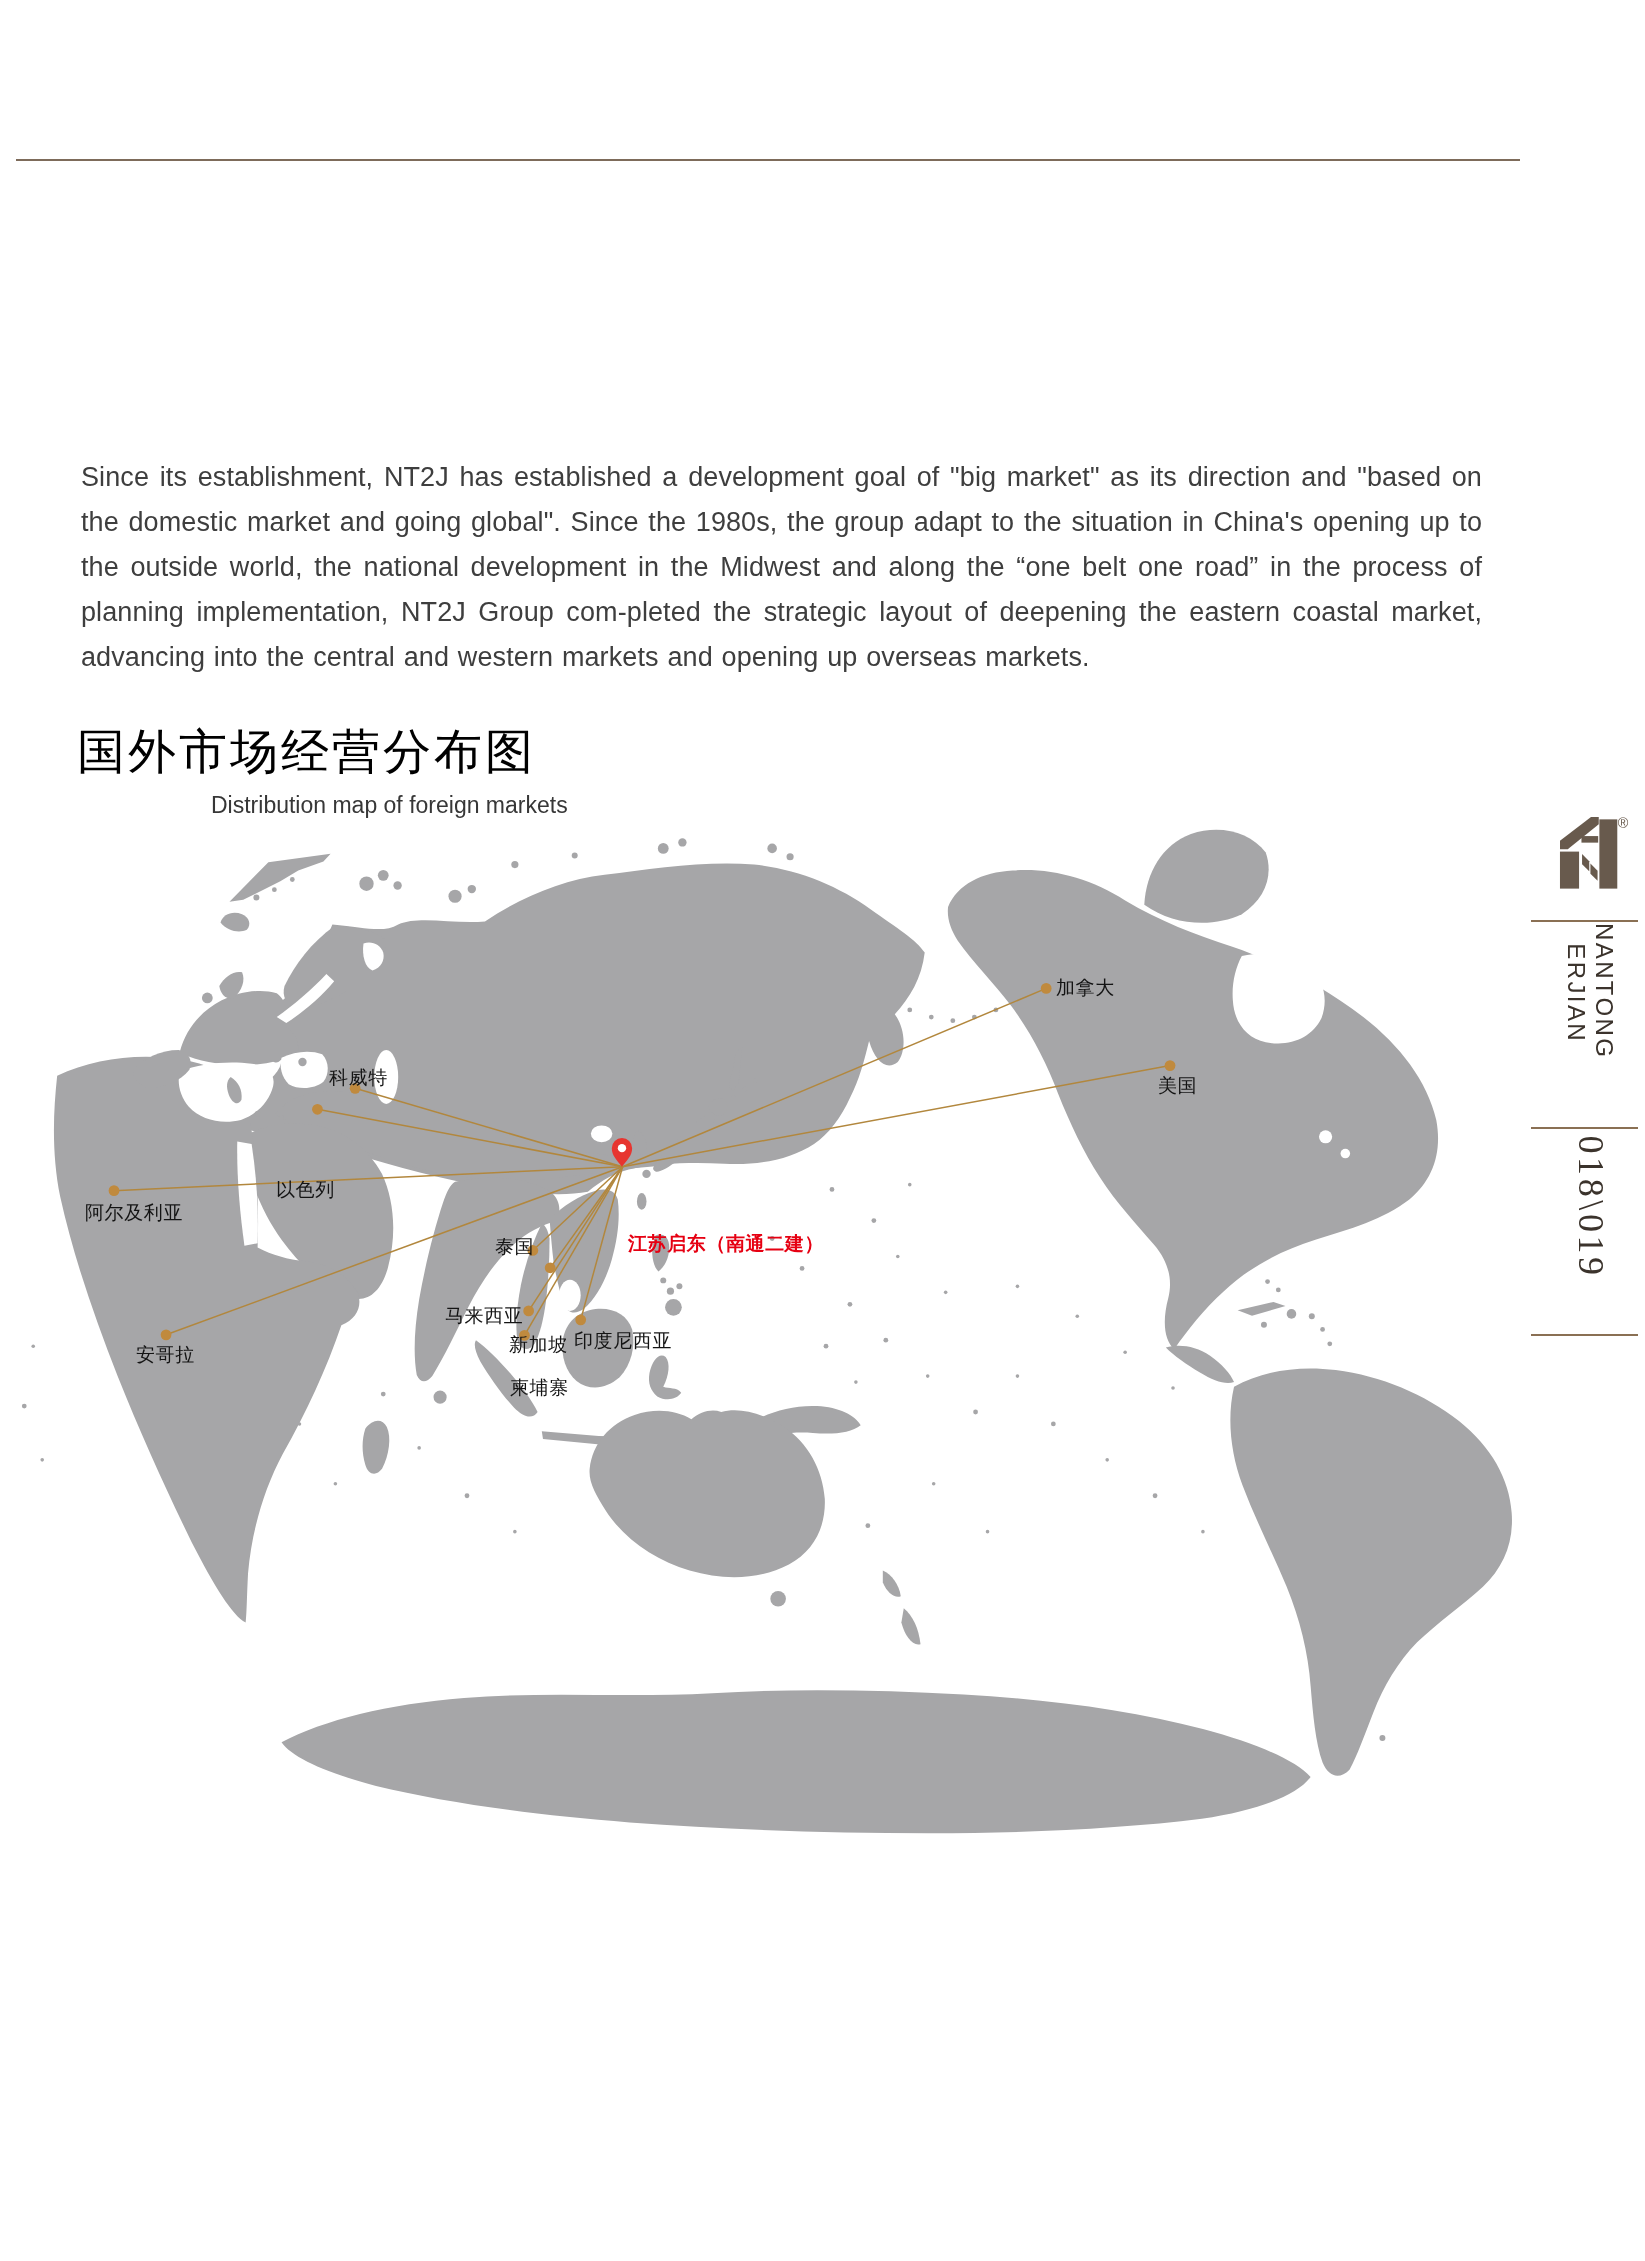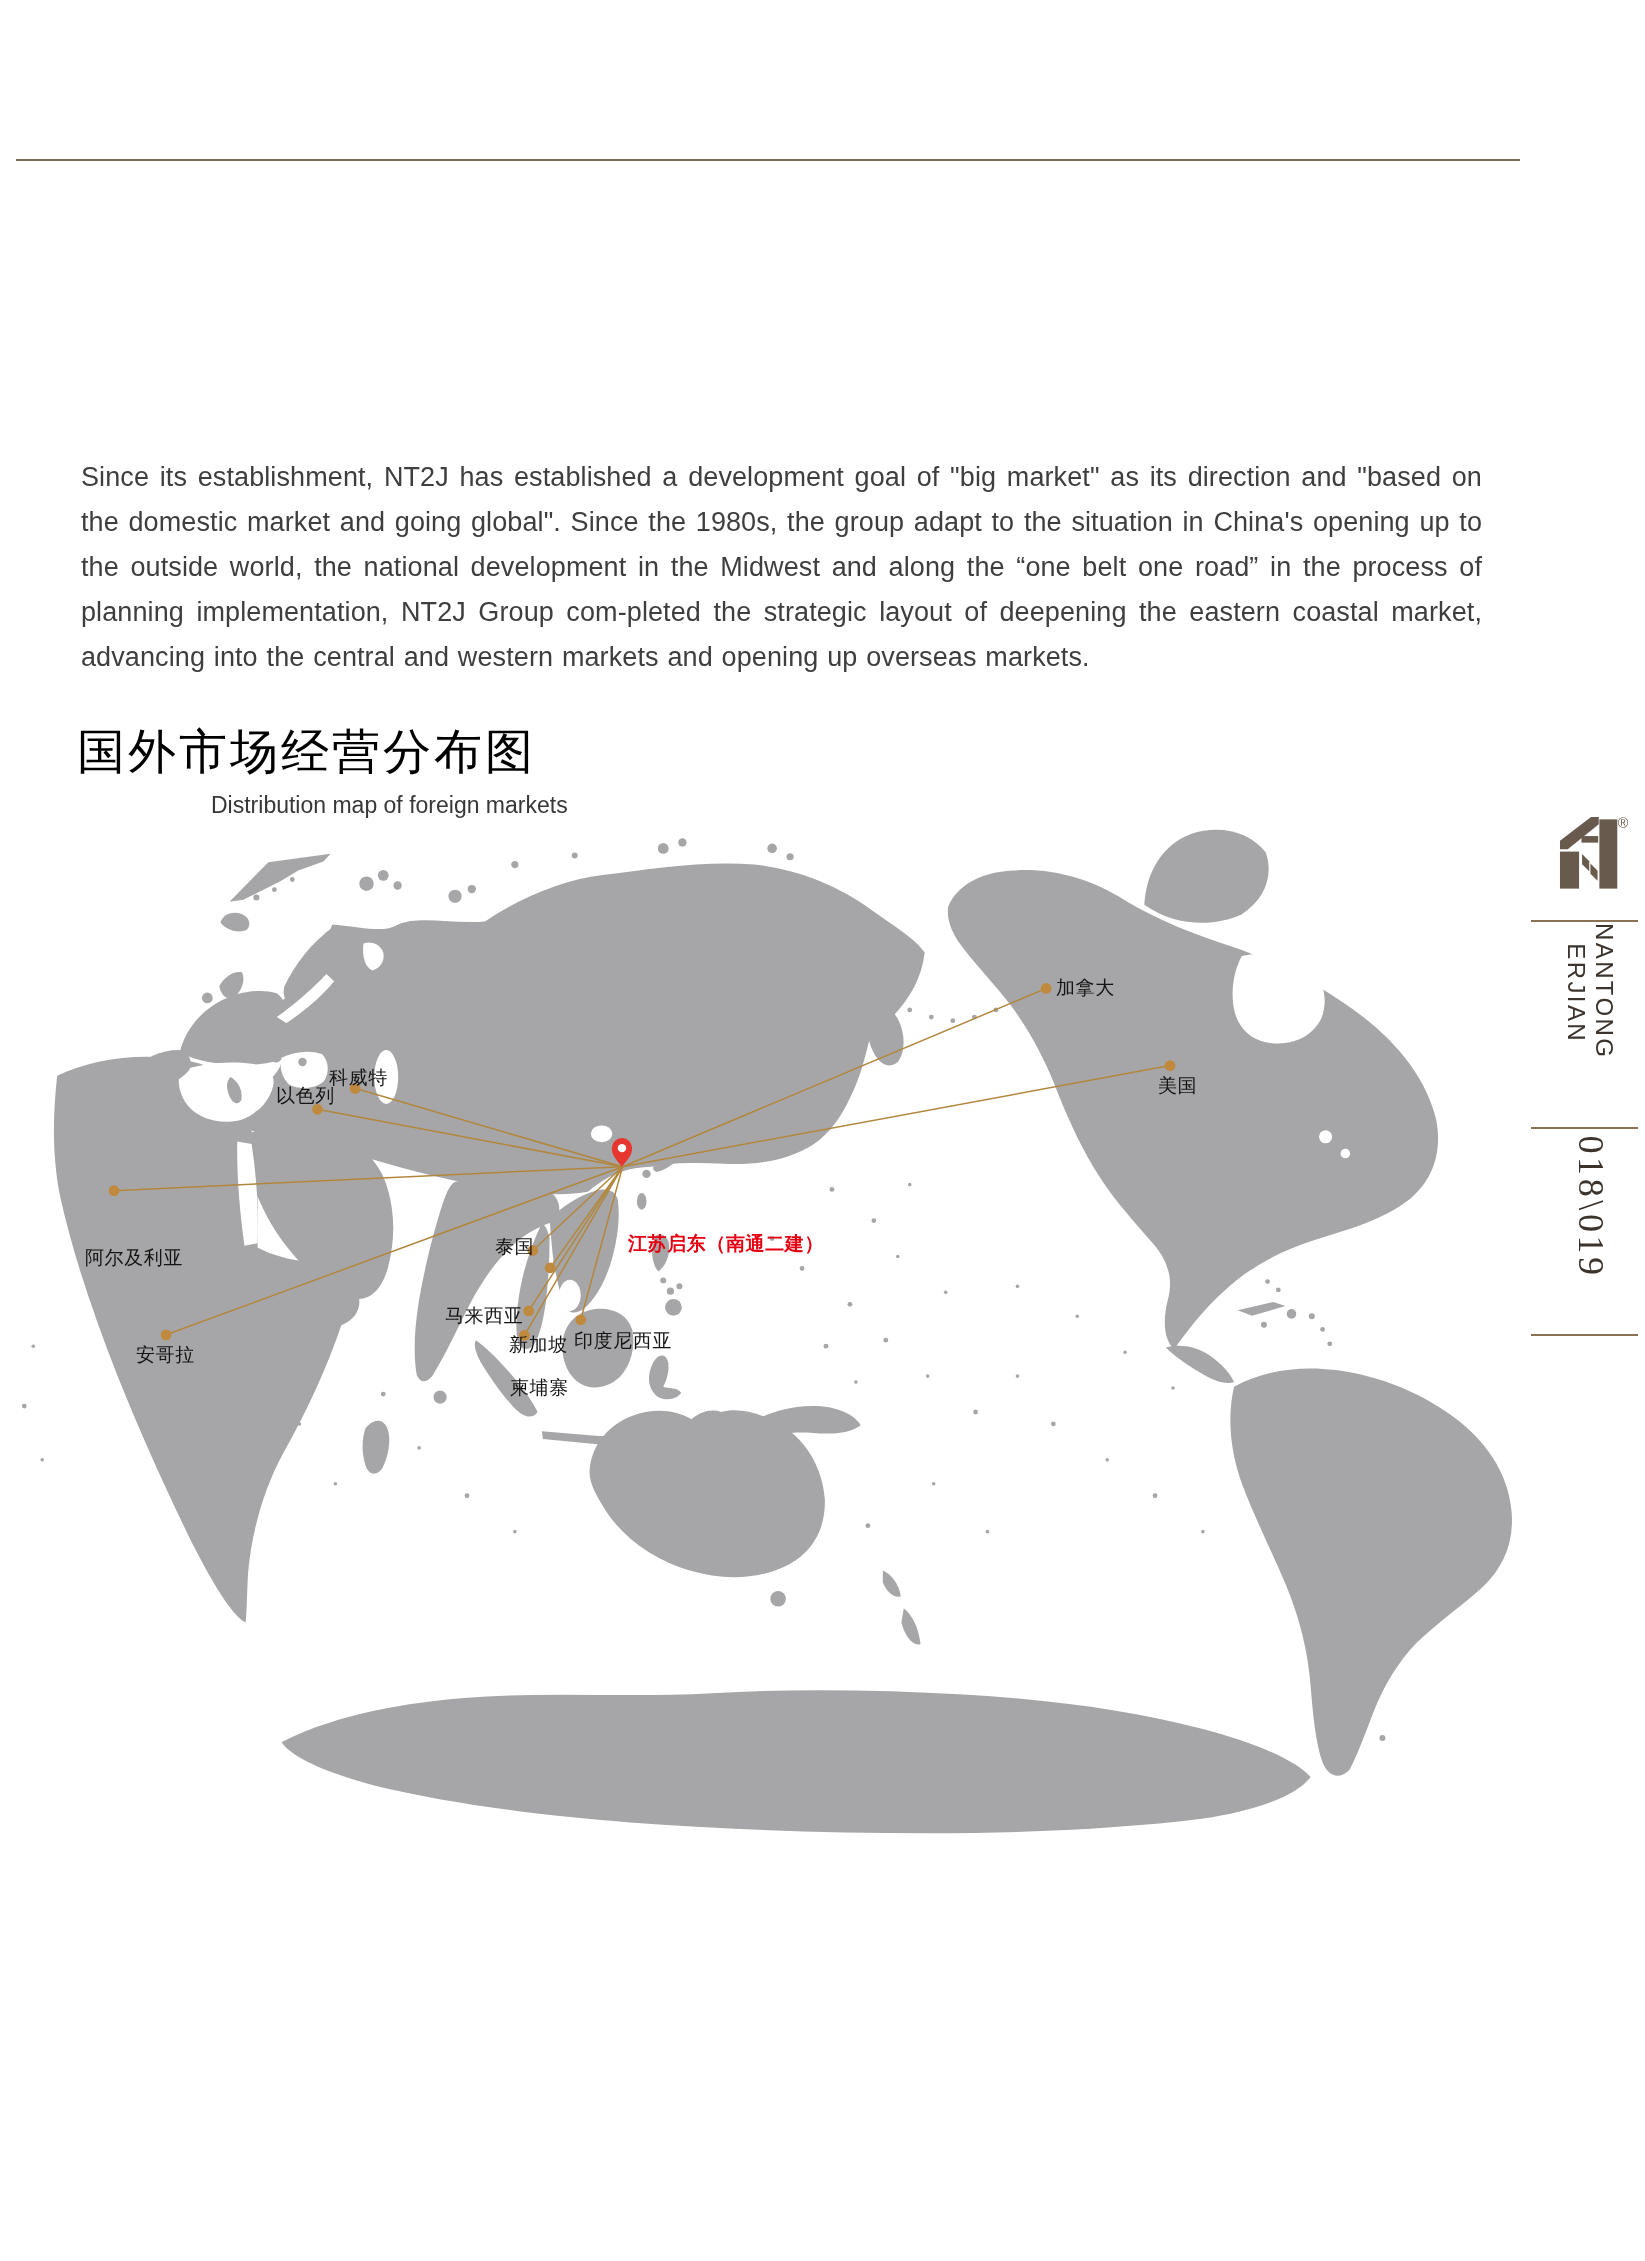--- a/index.html
+++ b/index.html
@@ -329,22 +329,22 @@
         <path d="M 1039 1950 C 1030 1938 1022 1931 1022 1919 A 17 17 0 1 1 1056 1919
                  C 1056 1931 1048 1938 1039 1950 Z" fill="#e73530"></path>
         <circle cx="1039" cy="1919" r="7" fill="#ffffff"></circle>
       </g>
     </svg>
 
     <div id="map-labels">
         <div class="map-label" style="left: 1056px; top: 975px;">加拿大</div>
         <div class="map-label" style="left: 1158px; top: 1073px;">美国</div>
         <div class="map-label" style="left: 329px; top: 1065px;">科威特</div>
-        <div class="map-label" style="left: 276px; top: 1083px;">以色列</div>
-        <div class="map-label" style="left: 85px; top: 1200px; margin-top: 45px;">阿尔及利亚</div>
+        <div class="map-label" style="left: 276px; top: 1177px;">以色列</div>
+        <div class="map-label" style="left: 85px; top: 1200px;">阿尔及利亚</div>
         <div class="map-label" style="left: 136px; top: 1342px; font-family: Liberation Mono, monospace;">安哥拉</div>
         <div class="map-label" style="left: 495px; top: 1234px;">泰国</div>
         <div class="map-label" style="left: 510px; top: 1328px; margin-top: 47px;">柬埔寨</div>
         <div class="map-label" style="left: 445px; top: 1303px;">马来西亚</div>
         <div class="map-label" style="left: 509px; top: 1332px;">新加坡</div>
         <div class="map-label" style="left: 574px; top: 1328px;">印度尼西亚</div>
       </div>
     <div class="hub-label" id="hub-label" style="left: 628px; top: 1187px;">江苏启东（南通二建）</div>
   </div>
 

